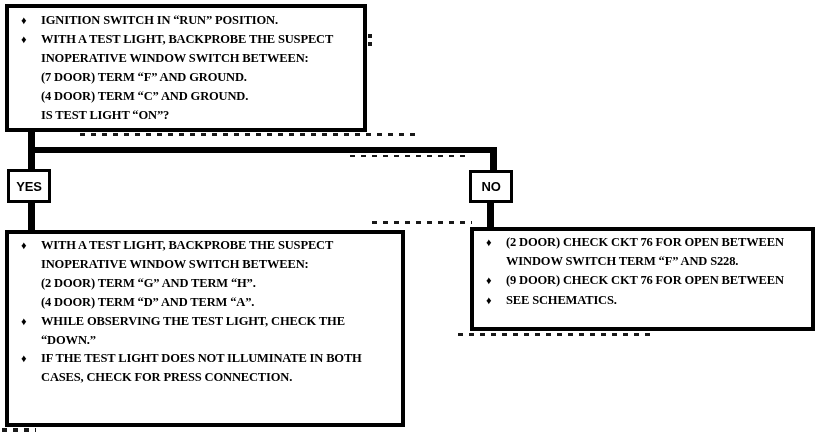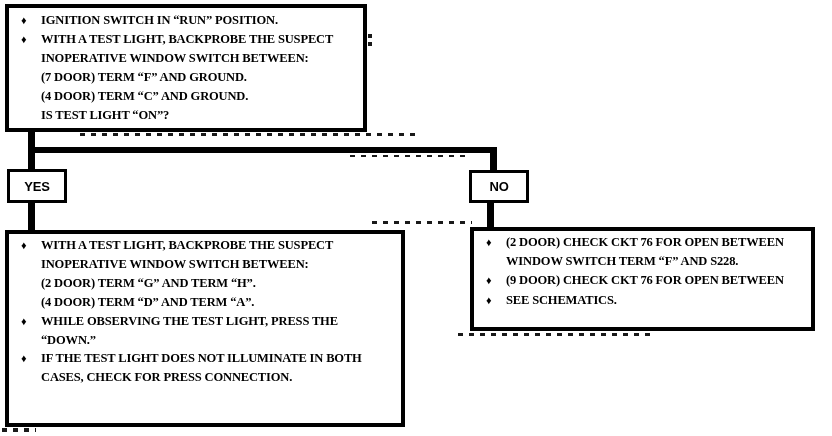--- a/index.html
+++ b/index.html
@@ -47,22 +47,22 @@
     position: absolute;
     border: 3px solid #000;
     background: #fff;
     box-sizing: border-box;
     display: flex;
     align-items: center;
     justify-content: center;
     font-size: 13px;
     letter-spacing: -0.2px;
   }
-  #yes-box { left: 7px;   top: 169px; width: 60px; height: 34px; }
-  #no-box  { left: 469px; top: 170px; width: 60px; height: 33px; text-align: right; }
+  #yes-box { left: 7px;   top: 169px; width: 44px; height: 34px; }
+  #no-box  { left: 469px; top: 170px; width: 44px; height: 33px; text-align: right; }
 
   .conn { position: absolute; background: #000; }
   #conn-top-to-yes { left: 28px;  top: 132px; width: 7px;   height: 37px; }
   #conn-horiz      { left: 28px;  top: 147px; width: 469px; height: 6px;  }
   #conn-to-no      { left: 490px; top: 147px; width: 7px;   height: 23px; }
   #conn-yes-down   { left: 28px;  top: 203px; width: 7px;   height: 27px; }
   #conn-no-down    { left: 487px; top: 203px; width: 7px;   height: 24px; }
 
   
   .artifact {
@@ -137,21 +137,21 @@
     <div class="line">
       <span class="bullet"></span>
       <span class="txt">(2 DOOR) TERM “G” AND TERM “H”.</span>
     </div>
     <div class="line">
       <span class="bullet"></span>
       <span class="txt">(4 DOOR) TERM “D” AND TERM “A”.</span>
     </div>
     <div class="line">
       <span class="bullet">♦</span>
-      <span class="txt">WHILE OBSERVING THE TEST LIGHT, PRESS THE</span>
+      <span class="txt">WHILE OBSERVING THE TEST LIGHT, CHECK THE</span>
     </div>
     <div class="line">
       <span class="bullet"></span>
       <span class="txt">“DOWN.”</span>
     </div>
     <div class="line">
       <span class="bullet">♦</span>
       <span class="txt">IF THE TEST LIGHT DOES NOT ILLUMINATE IN BOTH</span>
     </div>
     <div class="line">

